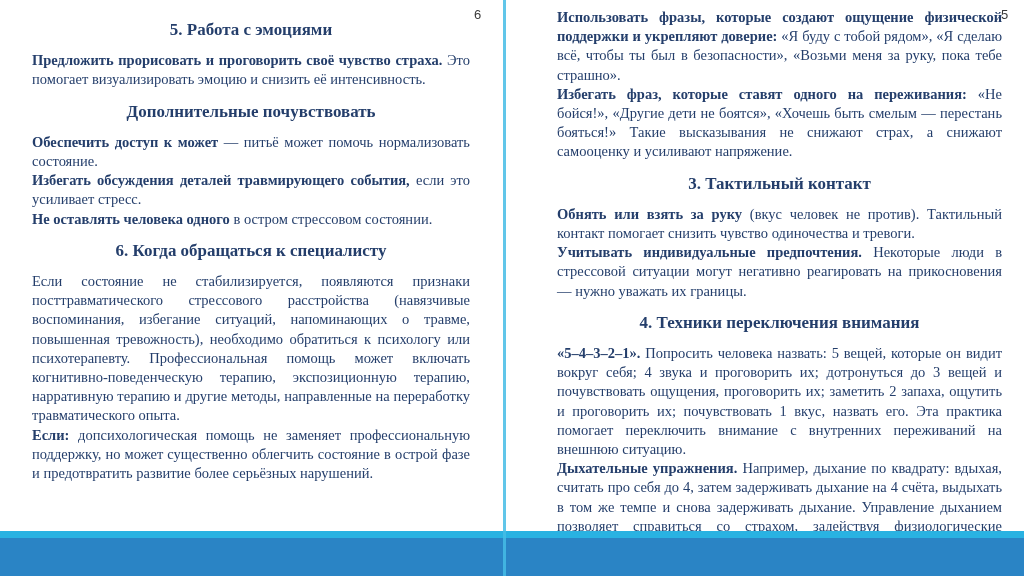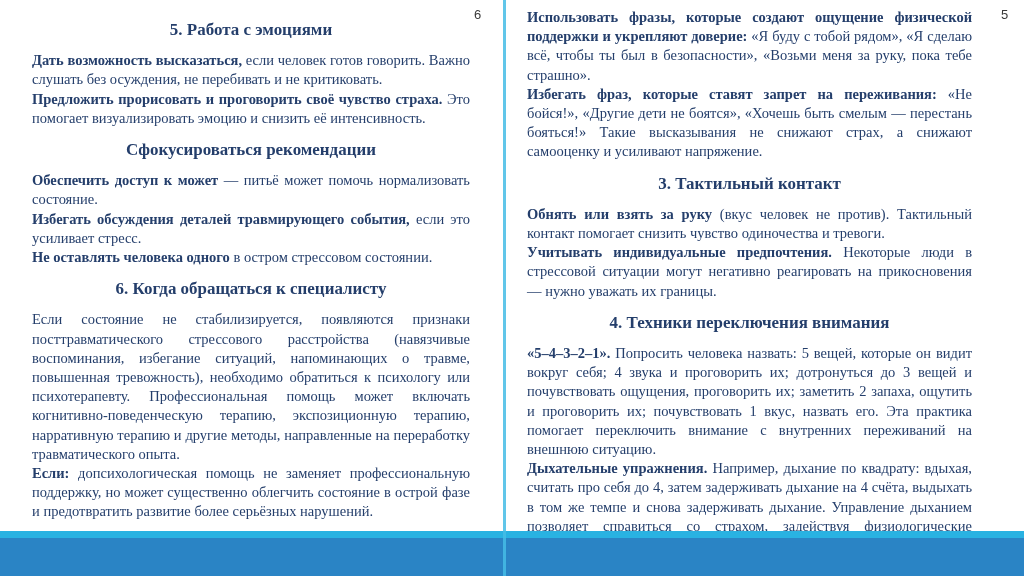--- a/index.html
+++ b/index.html
@@ -17,21 +17,21 @@
     color: #243E6B;
   }
   .page {
     position: absolute;
     top: 8px;
     font-size: 14.5px;
     line-height: 19.2px;
     text-align: justify;
   }
   .page-left  { left: 32px;  width: 438px; }
-  .page-right { left: 527px; width: 445px; }
+  .page-right { left: 557px; width: 445px; }
   .para { margin: 0; }
   .para b { font-weight: bold; }
   .heading {
     font-weight: bold;
     text-align: center;
     margin: 12px;
   }
   .page-number {
     position: absolute;
     top: 7px;
@@ -70,37 +70,36 @@
     z-index: 2;
   }
 </style>
 </head>
 <body>
 
 <div class="slide">
 
   <div class="page page-left">
     <h3 class="heading">5. Работа с эмоциями</h3>
-    <p class="para"><b>Дать возможность высказаться,</b><span> если человек готов говорить. Важно слушать без осуждения, не перебивать и не критиковать.</span></p>
     <p class="para"><b>Предложить прорисовать и проговорить своё чувство страха.</b><span> Это помогает визуализировать эмоцию и снизить её интенсивность.</span></p>
-    <h3 class="heading">Сфокусироваться рекомендации</h3>
+    <h3 class="heading">Дополнительные почувствовать</h3>
     <p class="para"><b>Обеспечить доступ к может</b><span> — питьё может помочь нормализовать состояние.</span></p>
     <p class="para"><b>Избегать обсуждения деталей травмирующего события,</b><span> если это усиливает стресс.</span></p>
     <p class="para"><b>Не оставлять человека одного</b><span> в остром стрессовом состоянии.</span></p>
     <h3 class="heading">6. Когда обращаться к специалисту</h3>
     <p class="para"><span>Если состояние не стабилизируется, появляются признаки посттравматического стрессового расстройства (навязчивые воспоминания, избегание ситуаций, напоминающих о травме, повышенная тревожность), необходимо обратиться к психологу или психотерапевту. Профессиональная помощь может включать когнитивно-поведенческую терапию, экспозиционную терапию, нарративную терапию и другие методы, направленные на переработку травматического опыта.</span></p>
     <p class="para"><b>Если:</b><span> допсихологическая помощь не заменяет профессиональную поддержку, но может существенно облегчить состояние в острой фазе и предотвратить развитие более серьёзных нарушений.</span></p>
   </div>
   <div class="page-number page-number-left">6</div>
 
   <div class="divider-v"></div>
 
   <div class="page page-right">
     <p class="para"><b>Использовать фразы, которые создают ощущение физической поддержки и укрепляют доверие:</b><span> «Я буду с тобой рядом», «Я сделаю всё, чтобы ты был в безопасности», «Возьми меня за руку, пока тебе страшно».</span></p>
-    <p class="para"><b>Избегать фраз, которые ставят запрет на переживания:</b><span> «Не бойся!», «Другие дети не боятся», «Хочешь быть смелым — перестань бояться!» Такие высказывания не снижают страх, а снижают самооценку и усиливают напряжение.</span></p>
+    <p class="para"><b>Избегать фраз, которые ставят одного на переживания:</b><span> «Не бойся!», «Другие дети не боятся», «Хочешь быть смелым — перестань бояться!» Такие высказывания не снижают страх, а снижают самооценку и усиливают напряжение.</span></p>
     <h3 class="heading">3. Тактильный контакт</h3>
     <p class="para"><b>Обнять или взять за руку</b><span> (вкус человек не против). Тактильный контакт помогает снизить чувство одиночества и тревоги.</span></p>
     <p class="para"><b>Учитывать индивидуальные предпочтения.</b><span> Некоторые люди в стрессовой ситуации могут негативно реагировать на прикосновения — нужно уважать их границы.</span></p>
     <h3 class="heading">4. Техники переключения внимания</h3>
     <p class="para"><b>«5–4–3–2–1».</b><span> Попросить человека назвать: 5 вещей, которые он видит вокруг себя; 4 звука и проговорить их; дотронуться до 3 вещей и почувствовать ощущения, проговорить их; заметить 2 запаха, ощутить и проговорить их; почувствовать 1 вкус, назвать его. Эта практика помогает переключить внимание с внутренних переживаний на внешнюю ситуацию.</span></p>
     <p class="para"><b>Дыхательные упражнения.</b><span> Например, дыхание по квадрату: вдыхая, считать про себя до 4, затем задерживать дыхание на 4 счёта, выдыхать в том же темпе и снова задерживать дыхание. Управление дыханием позволяет справиться со страхом, задействуя физиологические механизмы.</span></p>
   </div>
   <div class="page-number page-number-right">5</div>
 
   <div class="accent-stripe"></div>

